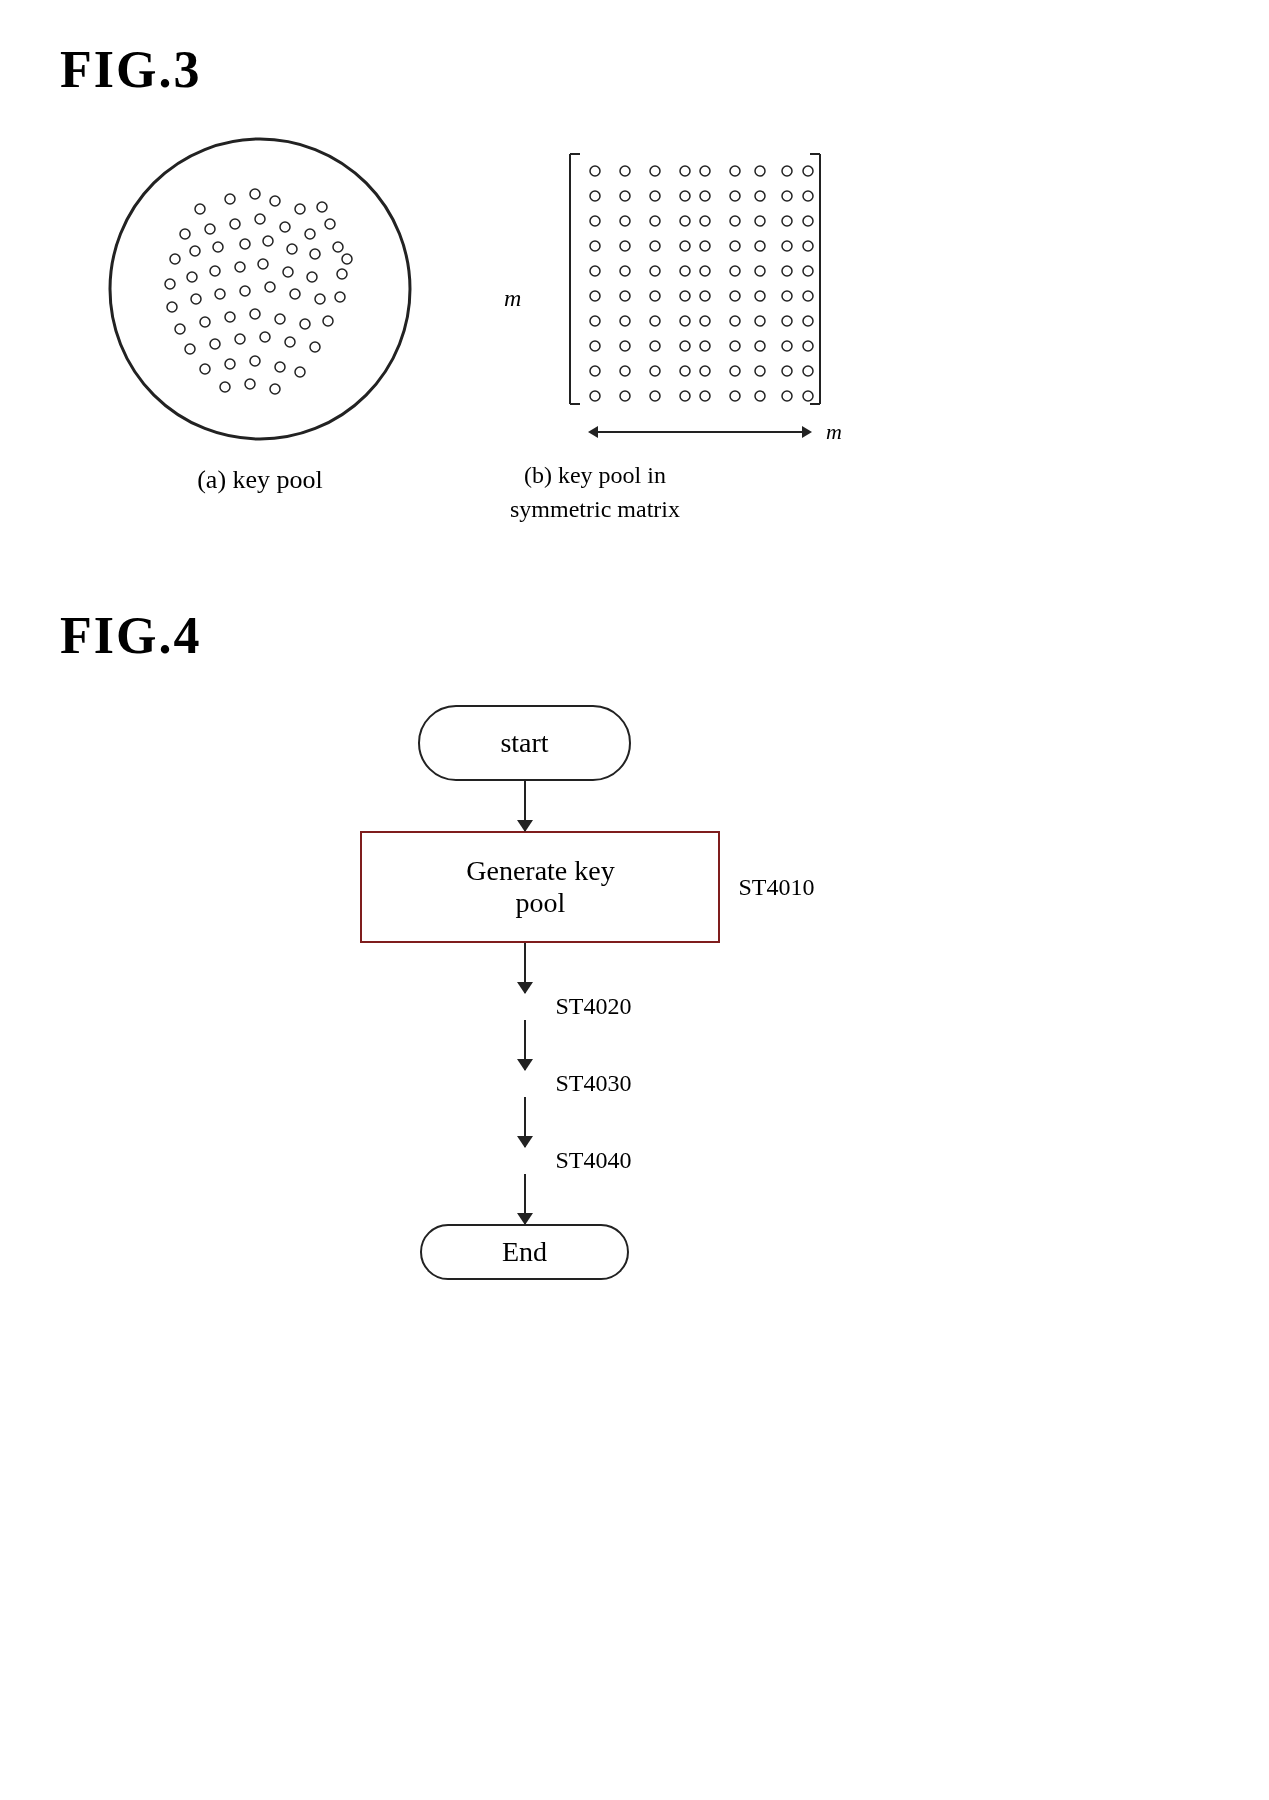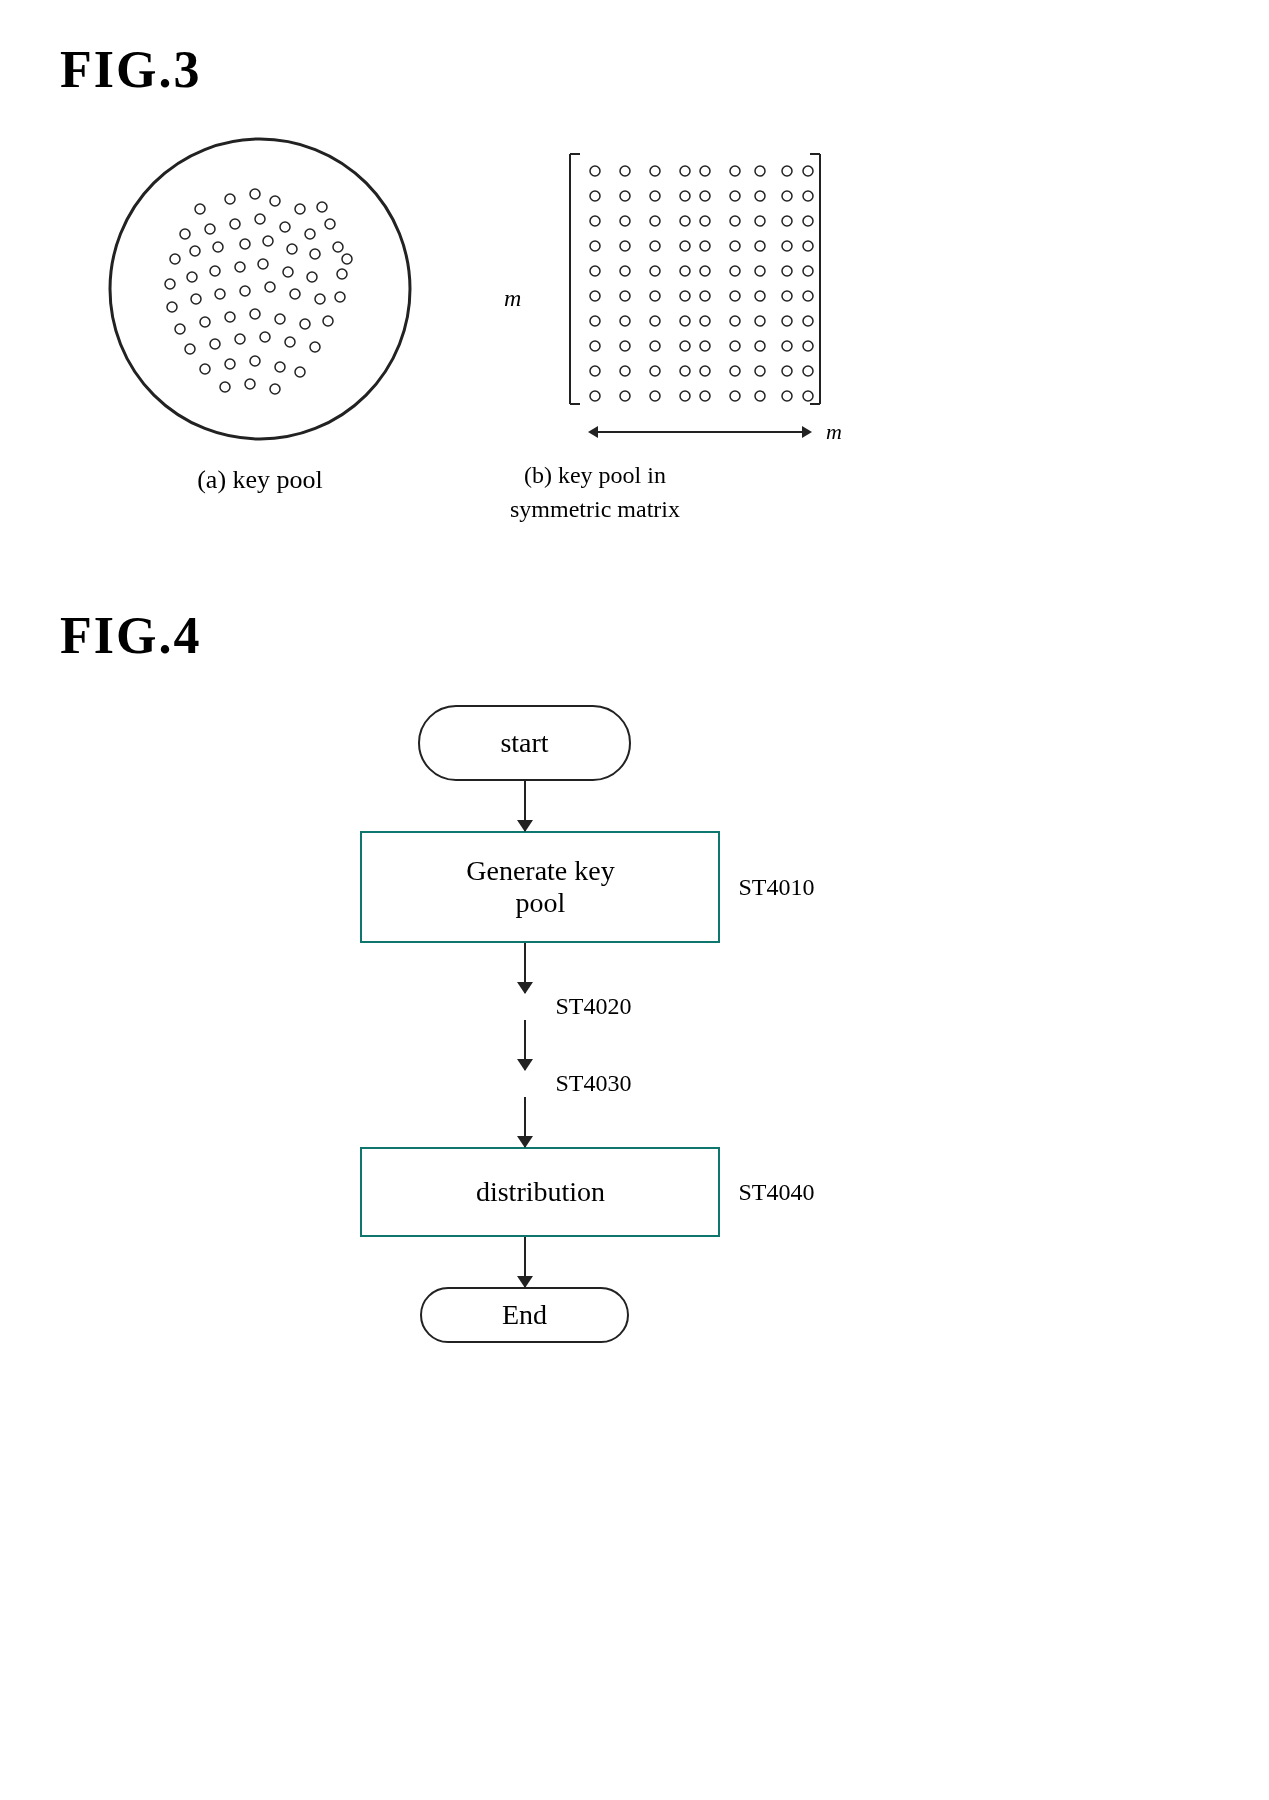--- a/index.html
+++ b/index.html
@@ -101,21 +101,21 @@
       border: 2px solid #222;
       border-radius: 40px;
       padding: 14px 60px;
       font-size: 28px;
       text-align: center;
       background: #fff;
       min-width: 300px;
     }
 
     .rect-box {
-      border: 2px solid #0f766e;
+      border: 2px solid #7f1d1d;
       padding: 22px 40px;
       font-size: 28px;
       text-align: center;
       background: #fff;
       min-width: 360px;
       min-height: 90px;
       display: flex;
       align-items: center;
       justify-content: center;
       margin-left: 6px;
@@ -404,23 +404,20 @@
     <div class="node-with-label">
       <div class="step-label">ST4030</div>
     </div>
 
     <div style="display:flex; align-items:stretch;">
       <div class="arrow-down"></div>
       <div style="width:120px;"></div>
     </div>
 
     <div class="node-with-label">
-      <div class="rect-box">
-        <span>distribution</span>
-      </div>
       <div class="step-label">ST4040</div>
     </div>
 
     <div style="display:flex; align-items:stretch;">
       <div class="arrow-down"></div>
       <div style="width:120px;"></div>
     </div>
 
     <div class="node-with-label">
       <div class="rounded-box" style="min-width:200px; padding:10px 80px;">End</div>

